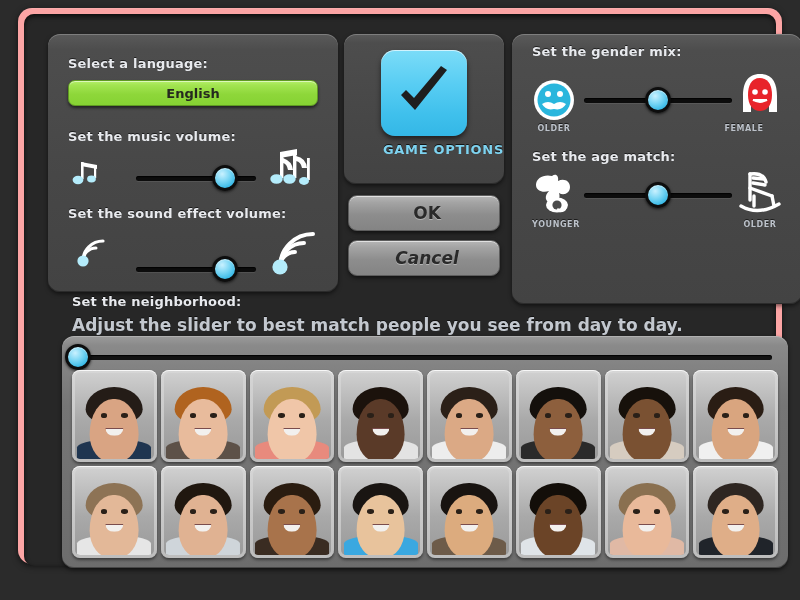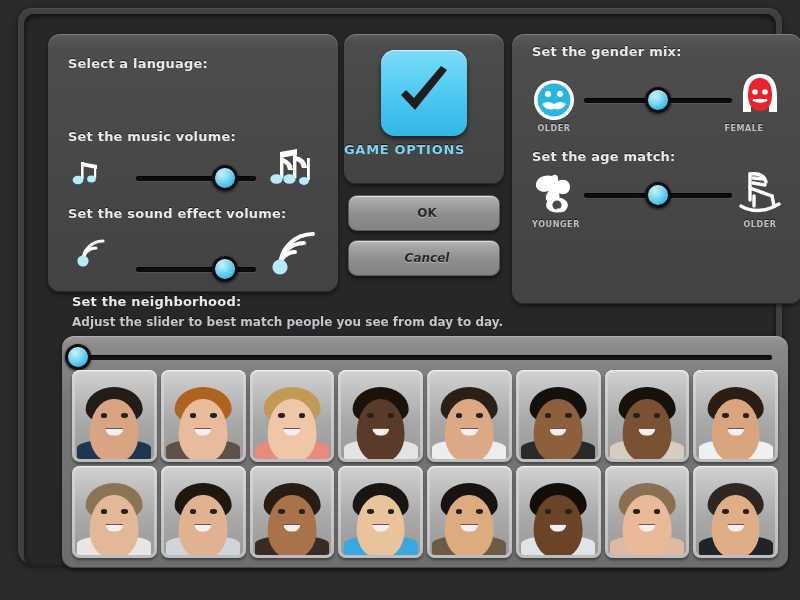--- a/index.html
+++ b/index.html
@@ -16,21 +16,21 @@
     position: absolute;
     left: 0; top: 0;
     width: 800px; height: 600px;
     background: #2b2b2b;
     padding: 8px;
   }
   .window-inner {
     position: absolute;
     left: 18px; top: 8px;
     width: 764px; height: 556px;
-    background: #404040;
+    background: #fca5a5;
     border-radius: 14px;
     box-shadow: inset 0 1px 0 rgba(255,255,255,.09),
                 0 2px 6px rgba(0,0,0,.6);
   }
   .window-body {
     position: absolute;
     left: 6px; top: 6px;
     width: 752px; height: 552px;
     background: #272727;
     border-radius: 10px;
@@ -58,21 +58,21 @@
   
   .sec-label {
     color: #e8eaee;
     font-size: 13px;
     font-weight: bold;
     letter-spacing: .2px;
     text-shadow: 0 -1px 0 rgba(0,0,0,.6);
   }
   .sub-label {
     color: #c3c8cf;
-    font-size: 12px;
+    font-size: 17px;
     font-weight: bold;
     text-shadow: 0 -1px 0 rgba(0,0,0,.6);
     text-align: center;
   }
 
   
   .green-btn {
     display: flex; align-items: center; justify-content: center;
     background: linear-gradient(180deg, #b4ef6a 0%, #a2e451 18%, #8ed73a 55%, #86d233 100%);
     border: 1px solid #5f9a22;
@@ -84,21 +84,21 @@
     cursor: pointer;
   }
 
   
   .gray-btn {
     display: flex; align-items: center; justify-content: center;
     background: linear-gradient(180deg, #b6b6b6 0%, #a3a3a3 20%, #8d8d8d 55%, #848484 100%);
     border: 1px solid #5d5d5d;
     border-radius: 9px;
     color: #2a2a2a;
-    font-size: 12px; font-weight: bold;
+    font-size: 17px; font-weight: bold;
     text-shadow: 0 1px 0 rgba(255,255,255,.35);
     box-shadow: inset 0 1px 0 rgba(255,255,255,.6),
                 0 2px 4px rgba(0,0,0,.6);
     cursor: pointer;
     padding-left: 6px;
   }
 
   
   .slider { position: absolute; height: 26px; }
   .slider .track {
@@ -129,21 +129,21 @@
 
   
   .check-tile {
     position: absolute; left: 37px; top: 16px;
     width: 86px; height: 86px; border-radius: 14px;
     background: linear-gradient(180deg, #7bdcf8 0%, #58cdf3 40%, #3fc0ec 75%, #34b7e6 100%);
     box-shadow: inset 0 1px 0 rgba(255,255,255,.65), 0 3px 5px rgba(0,0,0,.55);
   }
   .title-text {
     position: absolute; left: 0; top: 108px; width: 160px;
-    text-align: left;
+    text-align: right;
     color: #7ed3f0; font-size: 13px; font-weight: bold; letter-spacing: .7px;
     text-shadow: 0 -1px 0 rgba(0,0,0,.7);
   }
 
   
   .faces-inner {
     position: absolute; left: 10px; top: 34px;
     width: 706px; height: 188px;
     display: grid;
     grid-template-columns: repeat(8, 1fr);
@@ -209,20 +209,21 @@
 <body>
 
 <div class="window-frame">
   <div class="window-inner">
     <div class="window-body">
 
       <div class="panel" id="left-panel">
 
         <div class="sec-label" style="position:absolute;left:20px;top:22px;">Select a language:</div>
 
+        <div class="green-btn" style="position:absolute;left:20px;top:46px;width:250px;height:26px;">English</div>
 
         <div class="sec-label" style="position:absolute;left:20px;top:95px;">Set the music volume:</div>
 
         <div class="icon-box" style="left:20px;top:118px;width:44px;height:40px;">
           <svg width="44" height="40" viewBox="0 0 44 40">
             <g fill="#ffffff">
               <rect x="13" y="10" width="2.6" height="17"></rect>
               <rect x="26" y="13" width="2.2" height="13"></rect>
               <path d="M13 10 L29 13 L29 17 L13 14 Z"></path>
             </g>

